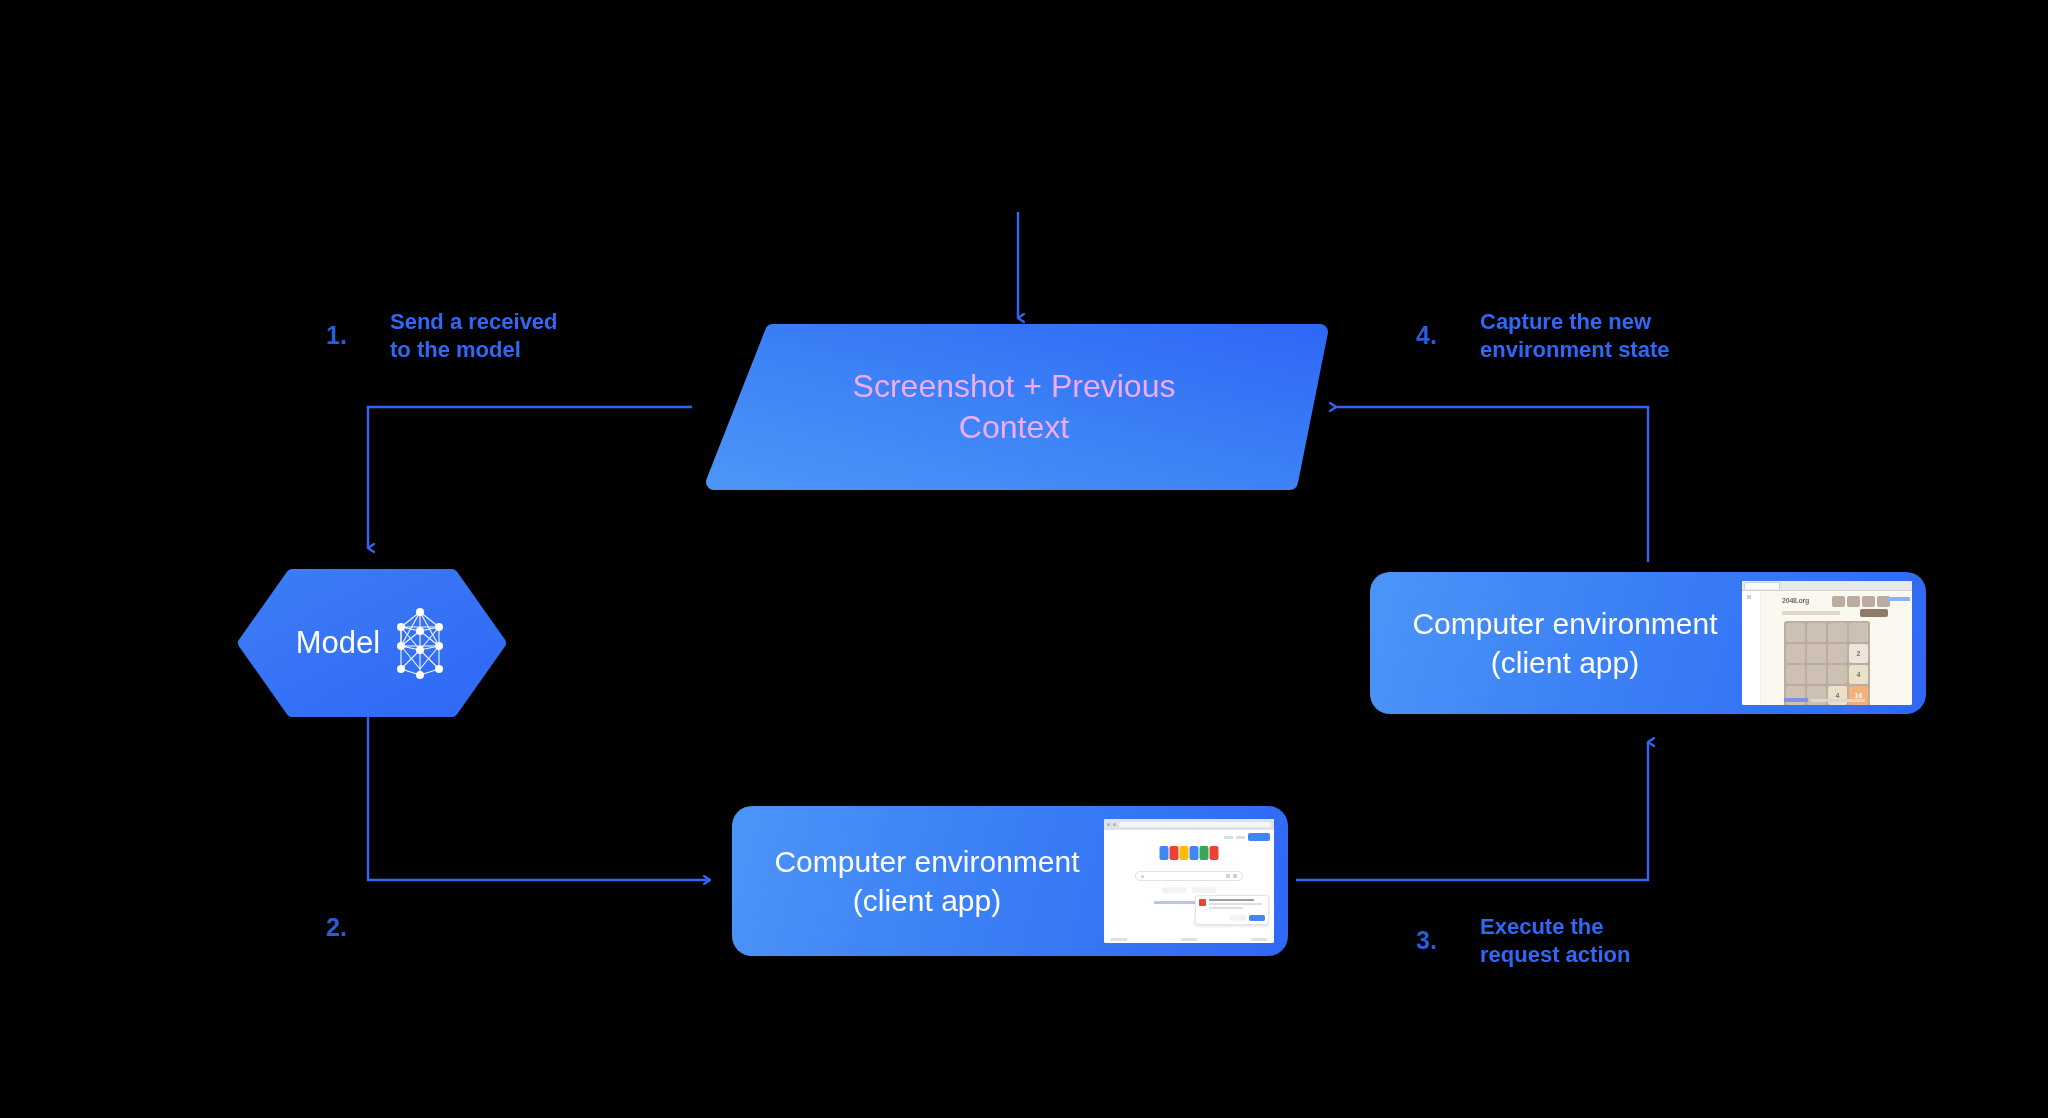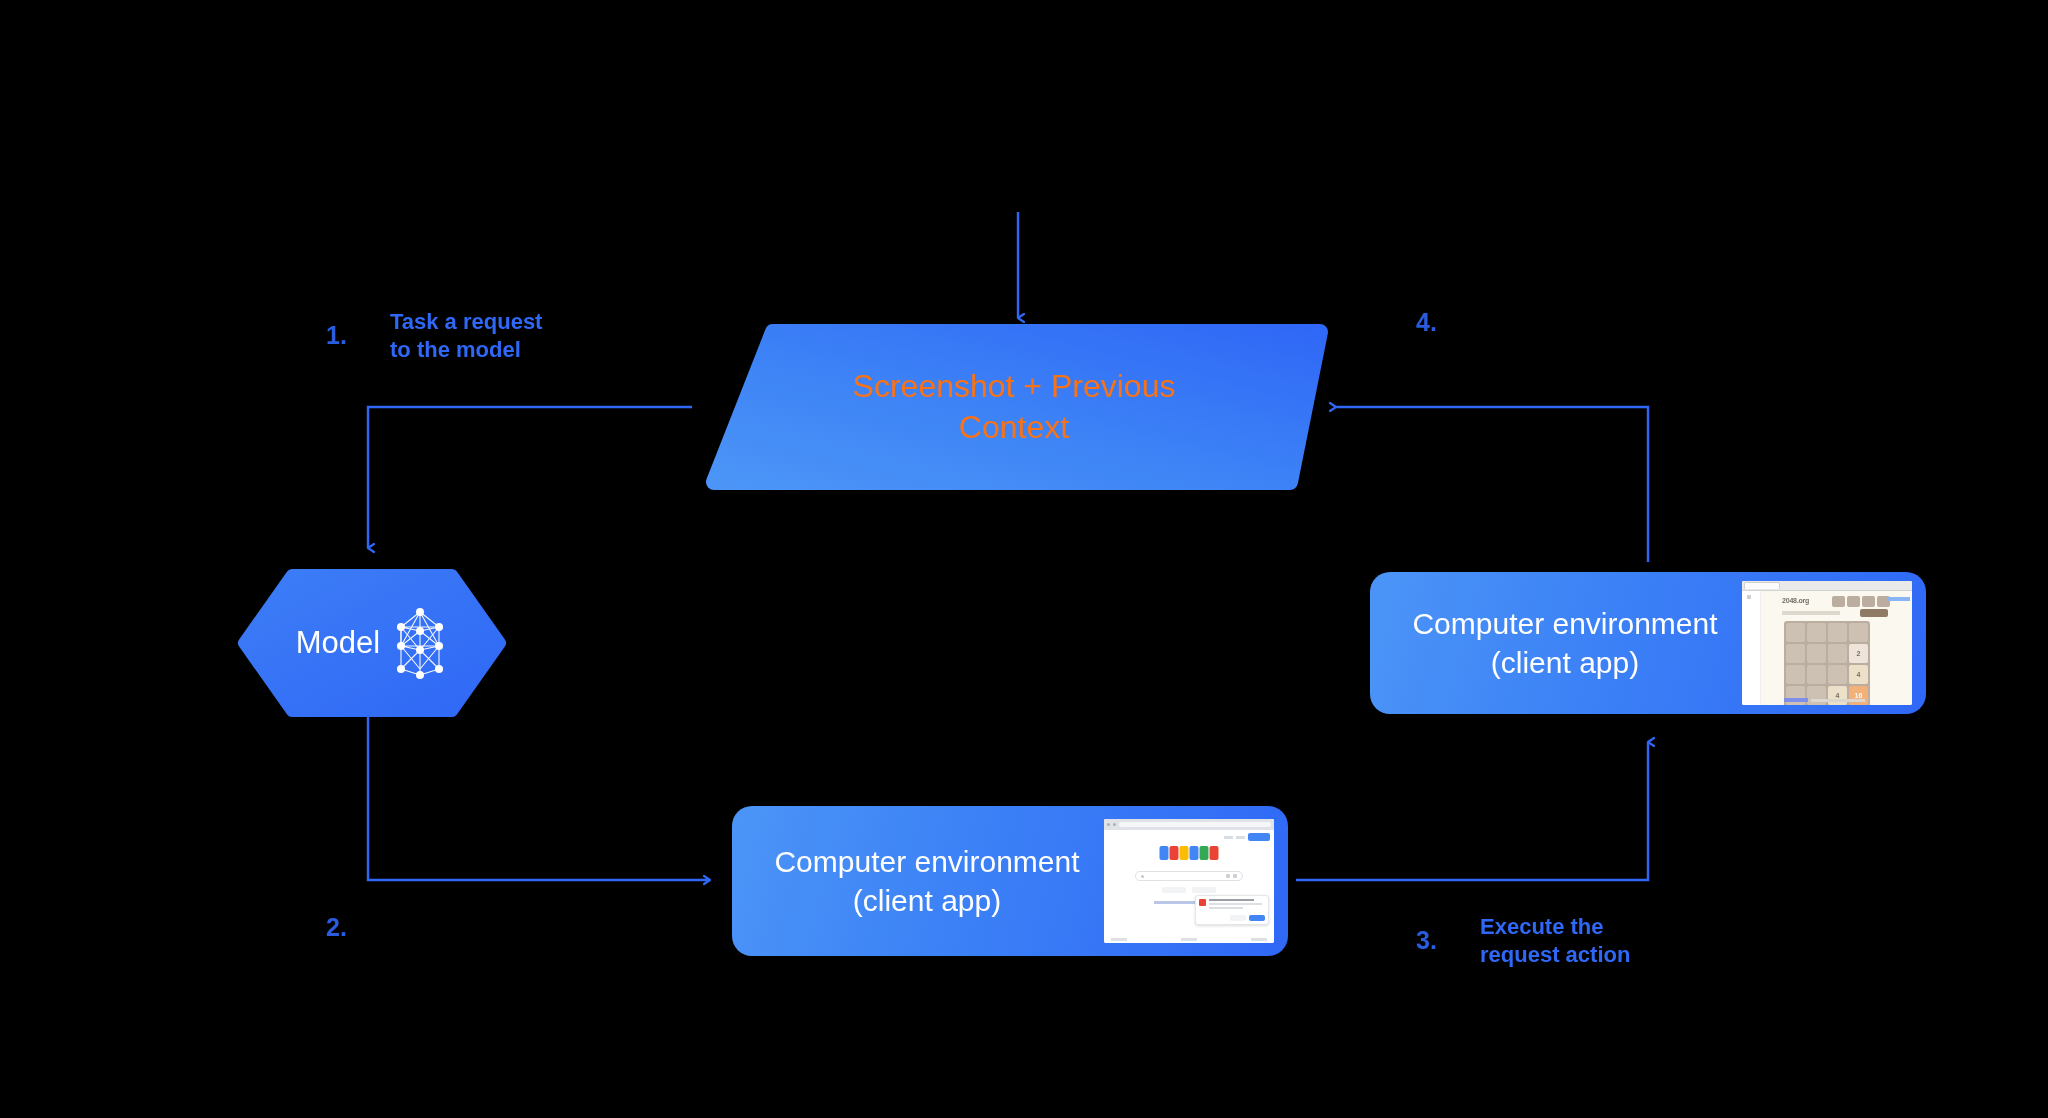--- a/index.html
+++ b/index.html
@@ -60,21 +60,21 @@
     height: 150px;
     z-index: 5;
   }
   .parallelogram-text {
     position: absolute;
     inset: 0;
     display: flex;
     flex-direction: column;
     align-items: center;
     justify-content: center;
-    color: #f97316;
+    color: #f0abfc;
     font-size: 32px;
     line-height: 1.28;
     text-align: center;
     pointer-events: none;
   }
 
   
   .hexagon-wrap {
     position: absolute;
     left: 238px;
@@ -503,25 +503,27 @@
             <i></i>
             <i></i>
             <i></i>
           </div>
       </div>
     </div>
   </div>
 
   <div class="step step-1">
     <div class="step-num">1.</div>
-    <div class="step-text">Task a request
+    <div class="step-text">Send a received
 to the model</div>
   </div>
   <div class="step step-4">
     <div class="step-num">4.</div>
+    <div class="step-text">Capture the new
+environment state</div>
   </div>
   <div class="step step-2">
     <div class="step-num">2.</div>
   </div>
   <div class="step step-3">
     <div class="step-num">3.</div>
     <div class="step-text">Execute the
 request action</div>
   </div>
 

